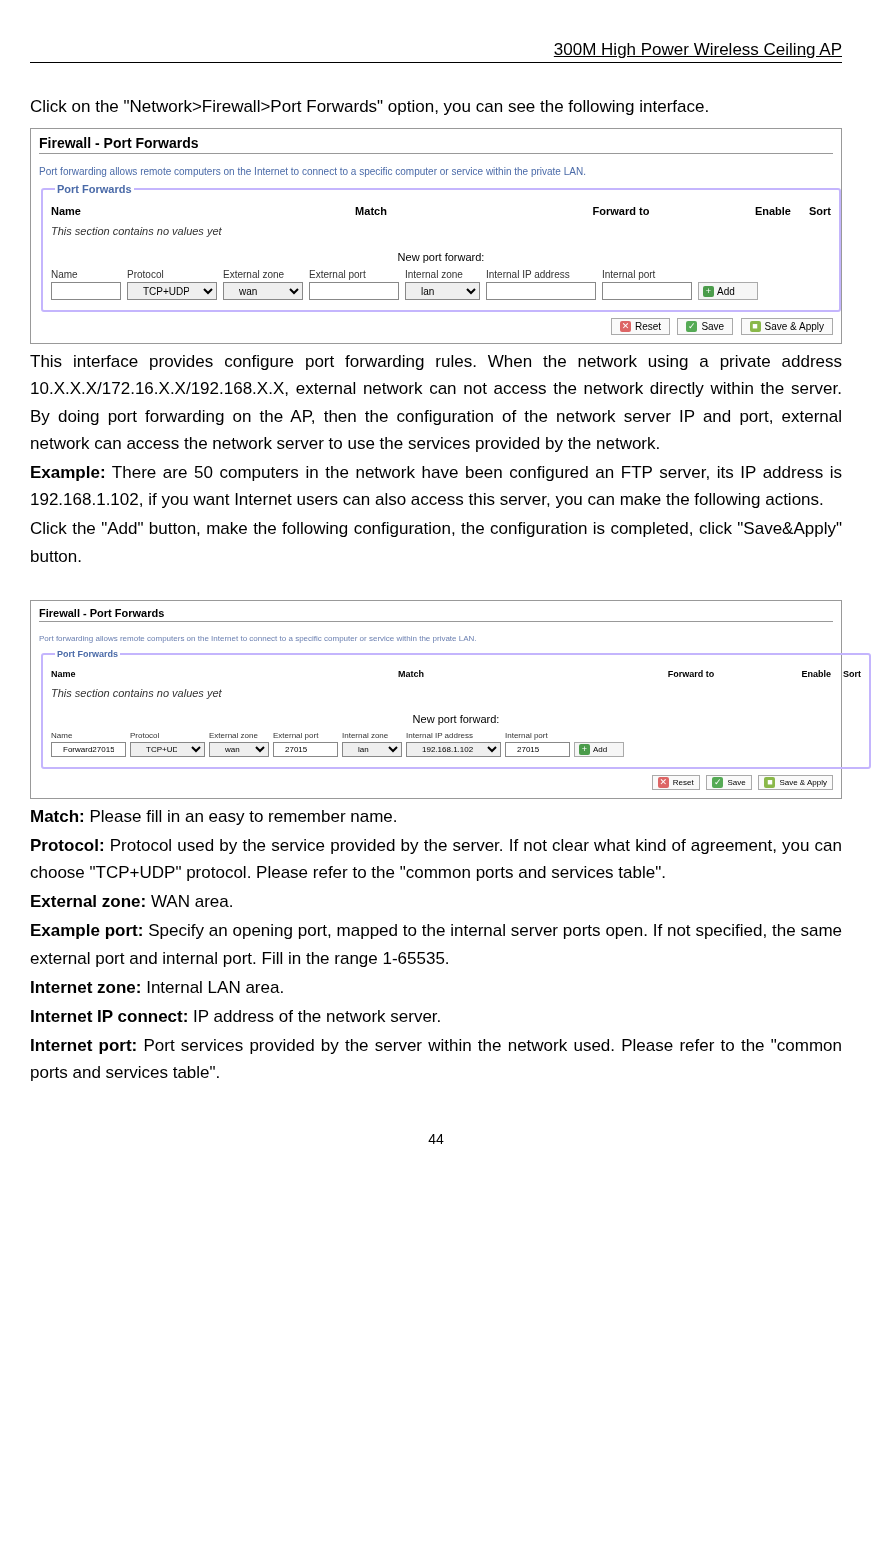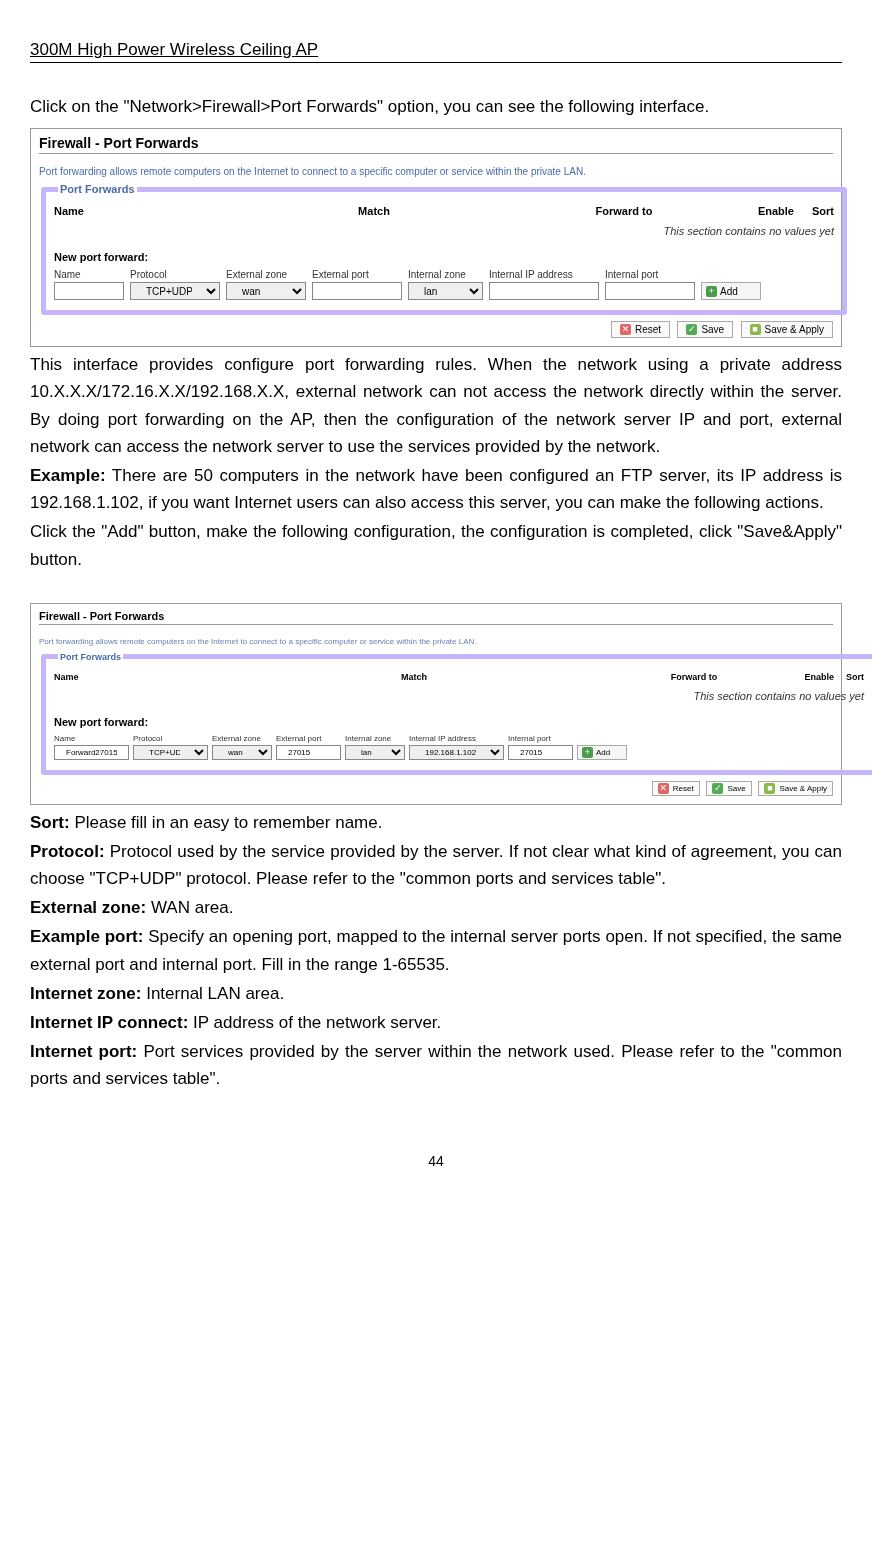--- a/index.html
+++ b/index.html
@@ -6,21 +6,21 @@
     font-family: Arial, Helvetica, sans-serif;
     font-size: 17px;
     margin: 0;
     padding: 40px 30px 30px 30px;
     color: #000;
     background: #fff;
     width: 872px;
     box-sizing: border-box;
   }
   .header {
-    text-align: left;
+    text-align: right;
     font-size: 17px;
     padding-bottom: 2px;
     border-bottom: 1.5px solid #000;
     margin-bottom: 30px;
     text-decoration: underline;
   }
   .paragraph {
     text-align: justify;
     line-height: 1.6;
     margin-bottom: 2px;
@@ -39,48 +39,48 @@
     margin-bottom: 2px;
     border-bottom: 1px solid #999;
     padding-bottom: 2px;
   }
   .panel-desc {
     font-size: 10px;
     color: #4a6aa8;
     margin: 12px 0 6px 0;
   }
   .fieldset {
-    border: 5px solid #c4b5fd;
+    border: 2px solid #c4b5fd;
     border-radius: 3px;
     padding: 6px 8px 10px 8px;
     margin-top: 4px;
   }
   .fieldset-legend {
     font-weight: bold;
     color: #4a6aa8;
     font-size: 11px;
     margin-left: 4px;
   }
   .head-row {
     display: grid;
     grid-template-columns: 170px 300px 200px 70px 40px;
     font-weight: bold;
     font-size: 11px;
     margin: 4px 0 8px 0;
   }
   .empty-note {
-    text-align: right;
+    text-align: left;
     font-style: italic;
     color: #333;
     font-size: 11px;
     margin: 6px 0 14px 0;
   }
   .newport-title {
-    text-align: left;
-    font-weight: bold;
+    text-align: center;
+    font-weight: normal;
     font-size: 11px;
     margin-bottom: 6px;
   }
   .form-row-labels {
     display: grid;
     grid-template-columns: 70px 90px 80px 90px 75px 110px 90px 60px;
     gap: 6px;
     font-size: 10px;
     color: #333;
     margin-bottom: 2px;
@@ -131,21 +131,21 @@
     display: inline-flex;
     align-items: center;
     gap: 4px;
     cursor: pointer;
   }
   .field-defs .paragraph { text-align: justify; line-height: 1.6; }
   .bold { font-weight: bold; }
   .page-num {
     text-align: center;
     font-size: 14px;
-    margin-top: 60px;
+    margin-top: 44px;
   }
 
   .screenshot-small {
     font-size: 10px;
   }
   .screenshot-small .panel-title { font-size: 11px; }
   .screenshot-small .panel-desc { font-size: 8px; color:#6a7fb0; }
   .screenshot-small .fieldset-legend { font-size: 9px; }
   .screenshot-small .head-row {
     grid-template-columns: 170px 380px 180px 50px 30px;
@@ -283,21 +283,21 @@
       <span>Save</span>
     </button>
     <button class="act-btn">
       <span class="icon-sq" style="background:#8ab84a">■</span>
       <span>Save &amp; Apply</span>
     </button>
   </div>
 </div>
 
 <div class="field-defs">
-  <div class="paragraph"><span class="bold">Sort:</span><span> Please fill in an easy to remember name.</span></div>
+  <div class="paragraph"><span class="bold">Match:</span><span> Please fill in an easy to remember name.</span></div>
   <div class="paragraph"><span class="bold">Protocol:</span><span> Protocol used by the service provided by the server. If not clear what kind of agreement, you can choose "TCP+UDP" protocol. Please refer to the "common ports and services table".</span></div>
   <div class="paragraph"><span class="bold">External zone:</span><span> WAN area.</span></div>
   <div class="paragraph"><span class="bold">Example port:</span><span> Specify an opening port, mapped to the internal server ports open. If not specified, the same external port and internal port. Fill in the range 1-65535.</span></div>
   <div class="paragraph"><span class="bold">Internet zone:</span><span> Internal LAN area.</span></div>
   <div class="paragraph"><span class="bold">Internet IP connect:</span><span> IP address of the network server.</span></div>
   <div class="paragraph"><span class="bold">Internet port:</span><span> Port services provided by the server within the network used. Please refer to the "common ports and services table".</span></div>
 </div>
 
 <div class="page-num">44</div>
 

